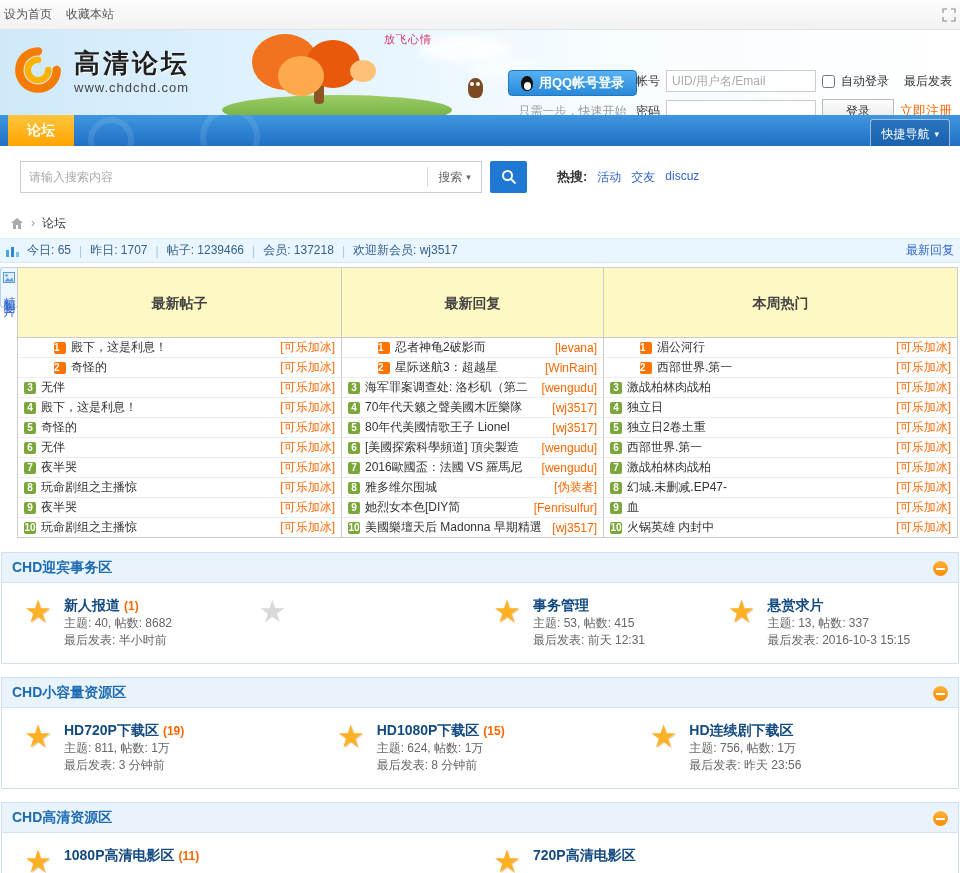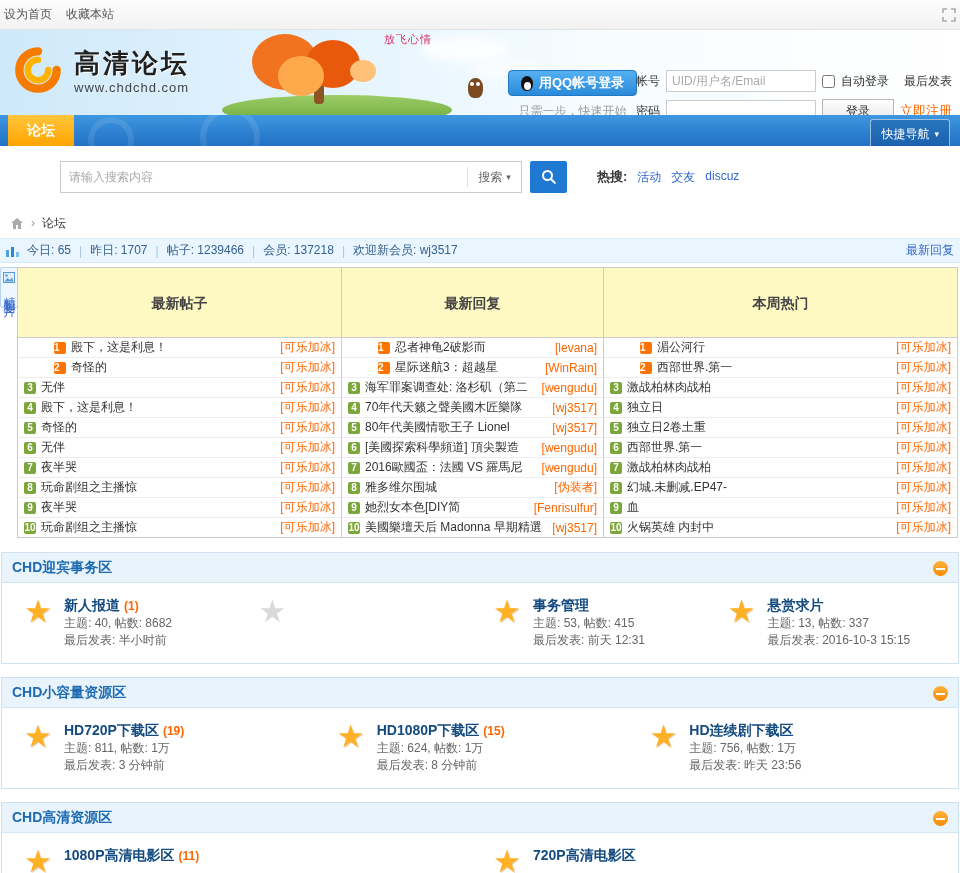--- a/index.html
+++ b/index.html
@@ -60,21 +60,21 @@
   .nb1 { width:46px; height:46px; left:88px; top:2px; }
   .nb2 { width:60px; height:60px; left:200px; top:-8px; }
   .nav-tab { display:inline-block; height:31px; line-height:31px; padding:0 19px; margin-left:8px;
              background:linear-gradient(#ffc53d,#ffa400); color:#fff; font-size:14px; font-weight:bold; }
   .quick-nav { position:absolute; right:10px; top:4px; height:30px; line-height:21px; padding:0 10px;
                border:1px solid rgba(255,255,255,.55); border-radius:3px; background:rgba(18,76,143,.4);
                color:#fff; display:flex; gap:5px; align-items:center; }
   .caret { font-size:9px; }
 
   
-  .search-panel { height:62px; display:flex; align-items:center; padding:6px 20px; background:#fff;margin-left:40px; }
+  .search-panel { height:62px; display:flex; align-items:center; padding:6px 20px; background:#fff; }
   .search-box { display:flex; align-items:center; width:462px; height:32px; border:1px solid #ccc; background:#fff; }
   .search-input { flex:1; border:none; outline:none; height:28px; padding:0 8px; font-size:12px; color:#333; }
   .search-input::placeholder { color:#aaa; }
   .search-scope { width:54px; border-left:1px solid #ddd; color:#666; text-align:center; display:flex;
                   align-items:center; justify-content:center; gap:4px; height:20px; }
   .search-btn { width:37px; height:32px; margin-left:8px; background:#1f78d1; border:none; border-radius:2px;
                 display:flex; align-items:center; justify-content:center; }
   .hot { margin-left:30px; display:flex; gap:10px; align-items:center; }
   .hot-label { font-weight:bold; color:#333; font-size:13px; }
   .hot-links { display:flex; gap:10px; }

